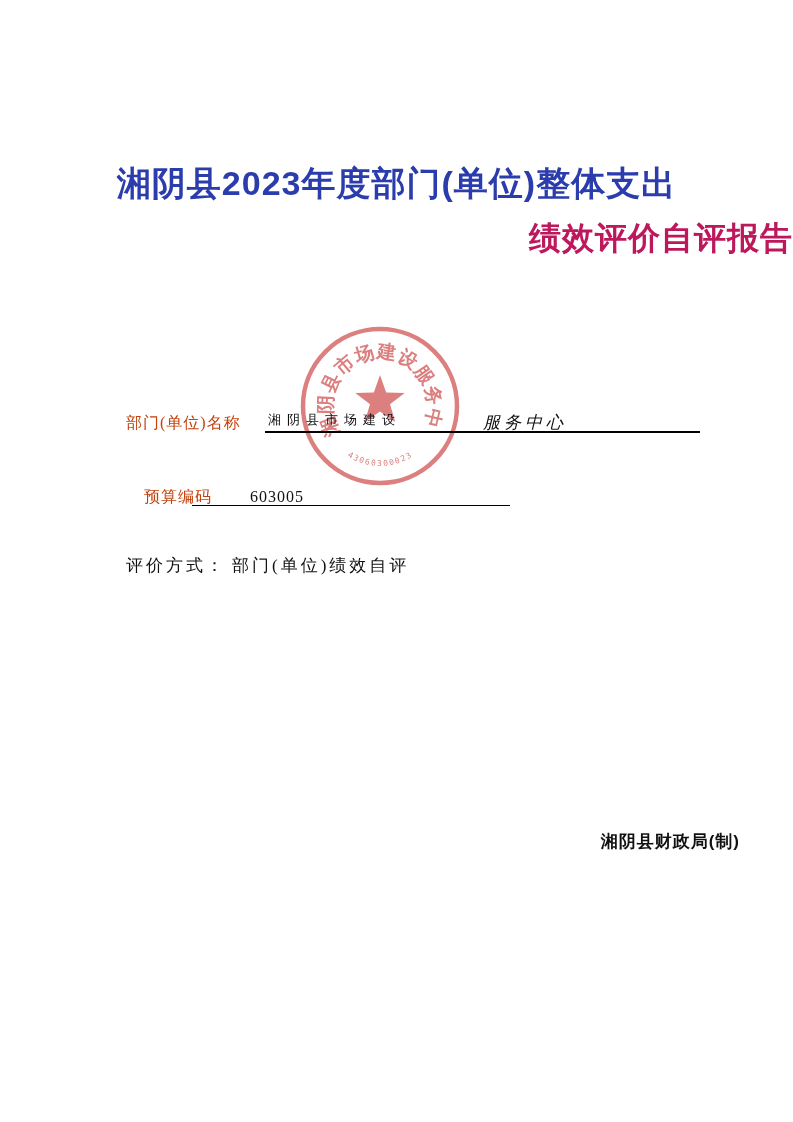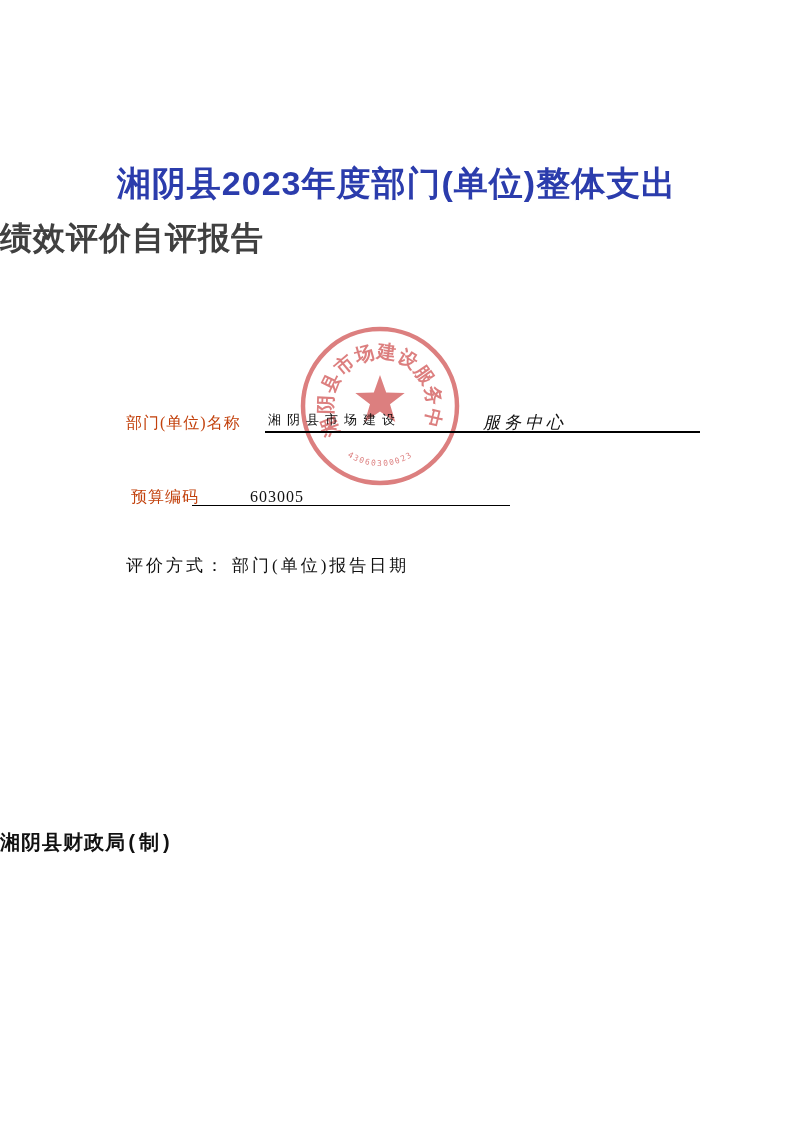--- a/index.html
+++ b/index.html
@@ -22,35 +22,35 @@
   .title-line-1 {
     top: 118px; left: 0; width: 100%;
     text-align: center;
     font-family: "Liberation Sans", "DejaVu Sans", sans-serif;
     font-weight: bold;
     font-size: 34px;
     letter-spacing: 1px;
   }
   .title-line-2 {
     top: 174px; left: 0; width: 100%;
-    text-align: left;
+    text-align: right;
     font-family: "Liberation Sans", "DejaVu Sans", sans-serif;
     font-weight: bold;
     font-size: 32px;
     letter-spacing: 1px;
-    color: #404040;
+    color: #be185d;
   }
 
   .field-label {
     font-size: 16px;
     letter-spacing: 1px;
     color: #c2410c;
   }
   .dept-label   { top: 369px; left: 126px; }
-  .budget-label { top: 443px; left: 131px; }
+  .budget-label { top: 443px; left: 144px; }
 
   .dept-underline {
     top: 387px; left: 265px; width: 435px; height: 0;
     border-top: 2px solid #000000;
   }
   .budget-underline {
     top: 461px; left: 192px; width: 318px; height: 0;
     border-top: 1.4px solid #000000;
   }
 
@@ -65,24 +65,24 @@
   .date-line {
     top: 749px; left: 245px;
     font-family: "Liberation Sans", "DejaVu Sans", sans-serif;
     font-size: 16px; letter-spacing: 2px;
     font-weight: 500;
   }
   .date-line .val { margin-left: 12px; }
 
   .issuer-line {
     top: 787px; left: 0; width: 740px;
-    text-align: left;
-    font-family: Liberation Mono, monospace;
+    text-align: right;
+    font-family: Liberation Sans, sans-serif;
     font-weight: bold;
-    font-size: 20px; letter-spacing: 1px;
+    font-size: 17px; letter-spacing: 1px;
   }
 
   .stamp {
     position: absolute;
     top: 280px; left: 298px;
     width: 164px; height: 164px;
     opacity: 0.8;
     mix-blend-mode: multiply;
     pointer-events: none;
   }
@@ -109,21 +109,21 @@
   <div class="abs field-label dept-label">部门(单位)名称</div>
   <div class="abs dept-underline"></div>
   <div class="abs dept-value-left">湘阴县市场建设</div>
   <div class="abs dept-value-right">服务中心</div>
 
   <div class="abs field-label budget-label">预算编码</div>
   <div class="abs budget-underline"></div>
   <div class="abs budget-value">603005</div>
 
   <div class="abs method-line">
-    <span>评价方式：</span><span class="val">部门(单位)报告日期</span>
+    <span>评价方式：</span><span class="val">部门(单位)绩效自评</span>
   </div>
 
 
 
   <div class="abs issuer-line">湘阴县财政局(制)</div>
 
   <svg class="stamp" viewBox="0 0 164 164" xmlns="http://www.w3.org/2000/svg">
     <defs>
       <path id="arcTextPath" d="M 42.7 109.5 A 48 48 0 1 1 121.3 109.5" fill="none"></path>
       <path id="arcNumPath" d="M 47.6 131.1 A 60 60 0 0 0 116.4 131.1" fill="none"></path>

